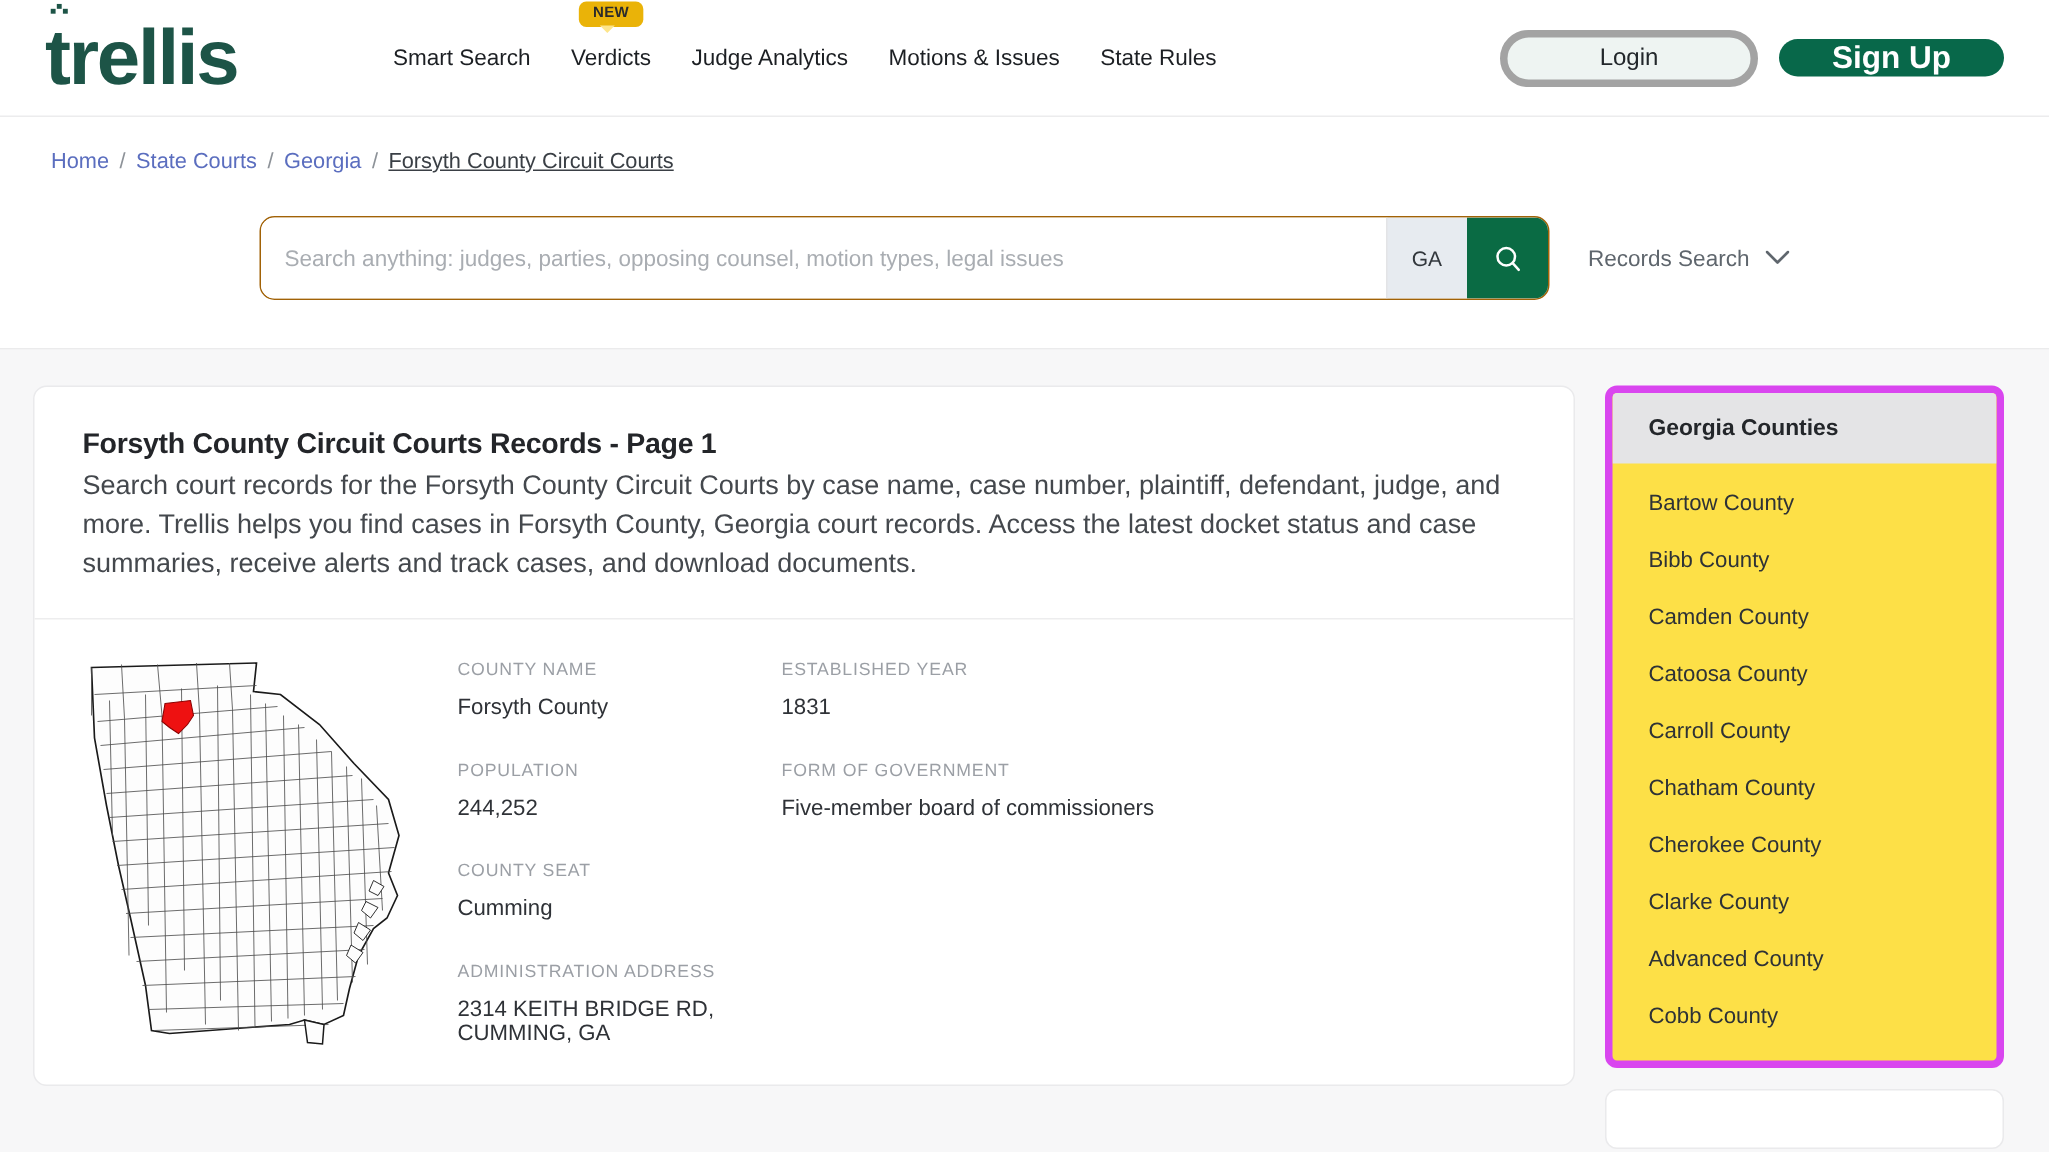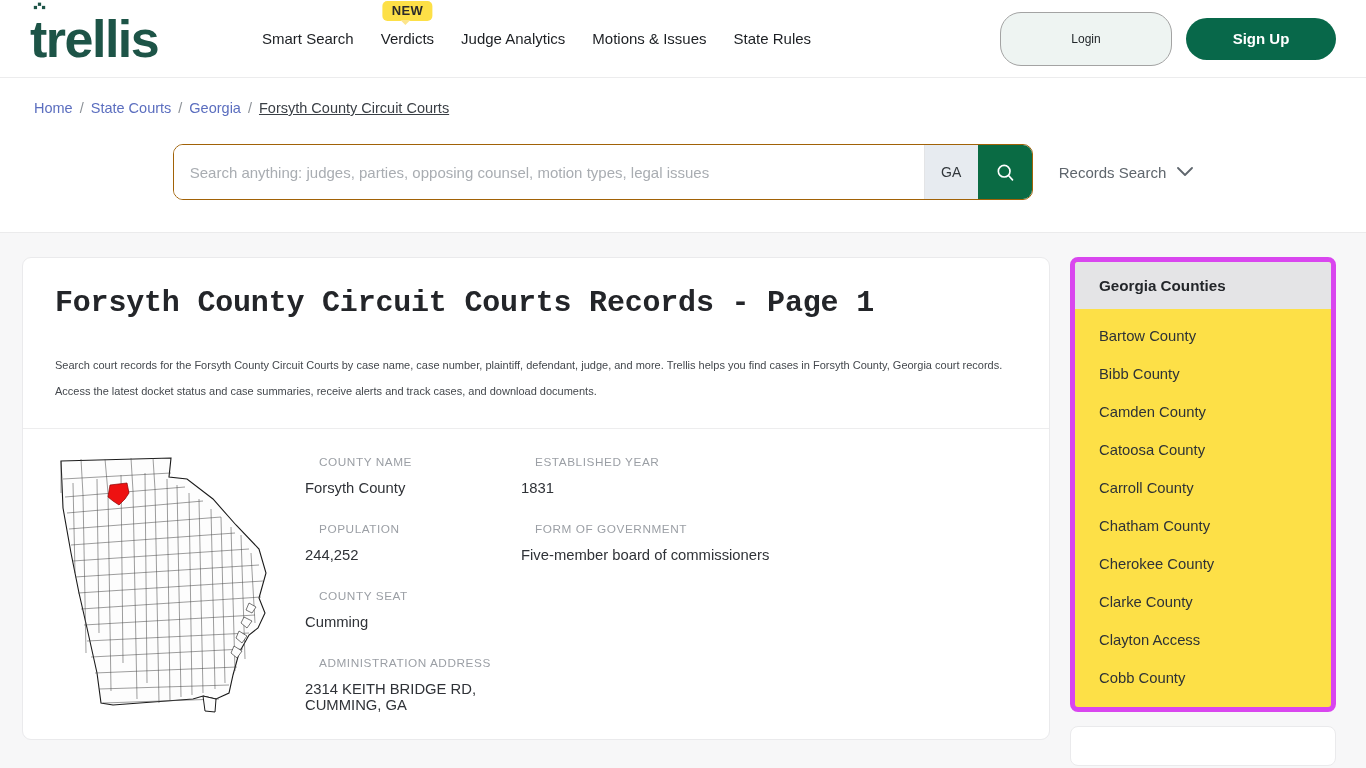--- a/index.html
+++ b/index.html
@@ -52,23 +52,23 @@
     cursor: pointer;
     white-space: nowrap;
     position: relative;
     padding: 6px 0;
   }
   .new-badge {
     position: absolute;
     top: -23px;
     left: 50%;
     transform: translateX(-50%);
-    background: #fde047;
+    background: #eab308;
     color: #2b2b2b;
-    font-size: 13px;
+    font-size: 10px;
     font-weight: bold;
     letter-spacing: .3px;
     padding: 3px 9px 4px;
     border-radius: 5px;
     line-height: 1;
   }
   .new-badge::after {
     content: "";
     position: absolute;
     bottom: -4px; left: 50%;
@@ -78,36 +78,36 @@
     border-right: 5px solid transparent;
     border-top: 5px solid #fde58a;
   }
   .header-actions {
     margin-left: auto;
     display: flex;
     align-items: center;
     gap: 14px;
   }
   .btn-login {
-    width: 172px; height: 54px;
-    border: 1px solid #a3a3a3;
+    width: 172px; height: 38px;
+    border: 5px solid #a3a3a3;
     border-radius: 21px;
     background: #eef4f2;
     color: #22272b;
-    font-size: 12px;
+    font-size: 16px;
     font-family: inherit;
     cursor: pointer;
   }
   .btn-signup {
-    width: 150px; height: 42px;
+    width: 150px; height: 25px;
     border: none;
     border-radius: 21px;
     background: #08684a;
     color: #ffffff;
-    font-size: 15px;
+    font-size: 21px;
     font-weight: bold;
     font-family: inherit;
     cursor: pointer;
   }
 
   
   .breadcrumb-bar {
     background: #ffffff;
     padding: 22px 30px 20px 34px;
     font-size: 14.5px;
@@ -181,29 +181,28 @@
     align-items: flex-start;
   }
   .main-card {
     width: 1035px;
     background: #ffffff;
     border: 1px solid #eaeaec;
     border-radius: 9px;
   }
   .main-head { padding: 28px 32px 24px 32px; }
   .page-title {
-    font-size: 30px;
+    font-size: 19px;
     font-weight: bold;
     color: #232529;
-    margin-bottom: 32px;
+    margin-bottom: 2px;
     letter-spacing: -.2px;
-    font-family: Liberation Mono, monospace;
   }
   .page-desc {
-    font-size: 11px;
+    font-size: 18px;
     line-height: 26px;
     color: #44484d;
   }
   .divider { height: 1px; background: #ededee; }
 
   .county-body {
     display: flex;
     padding: 18px 32px 0 30px;
     gap: 20px;
   }
@@ -218,21 +217,20 @@
   }
   .fields-col { width: 216px; }
   .fields-col.wide { width: auto; flex: 1; }
   .field { margin-bottom: 26px; }
   .field-label {
     font-size: 11.8px;
     letter-spacing: .55px;
     color: #9b9fa5;
     text-transform: uppercase;
     margin-bottom: 11px;
-    margin-left: 14px;
   }
   .field-value {
     font-size: 14.8px;
     color: #2f3237;
   }
 
   
   .sidebar { width: 266px; flex: 0 0 266px; }
   .side-card {
     background: #fde047;
@@ -408,19 +406,19 @@
       <div class="side-head">Georgia Counties</div>
       <div class="side-list">
         <div class="side-item">Bartow County</div>
         <div class="side-item">Bibb County</div>
         <div class="side-item">Camden County</div>
         <div class="side-item">Catoosa County</div>
         <div class="side-item">Carroll County</div>
         <div class="side-item">Chatham County</div>
         <div class="side-item">Cherokee County</div>
         <div class="side-item">Clarke County</div>
-        <div class="side-item">Clayton Access</div>
+        <div class="side-item">Advanced County</div>
         <div class="side-item">Cobb County</div>
       </div>
     </div>
     <div class="side-card-2"></div>
   </div>
 </div>
 
 </body></html>

